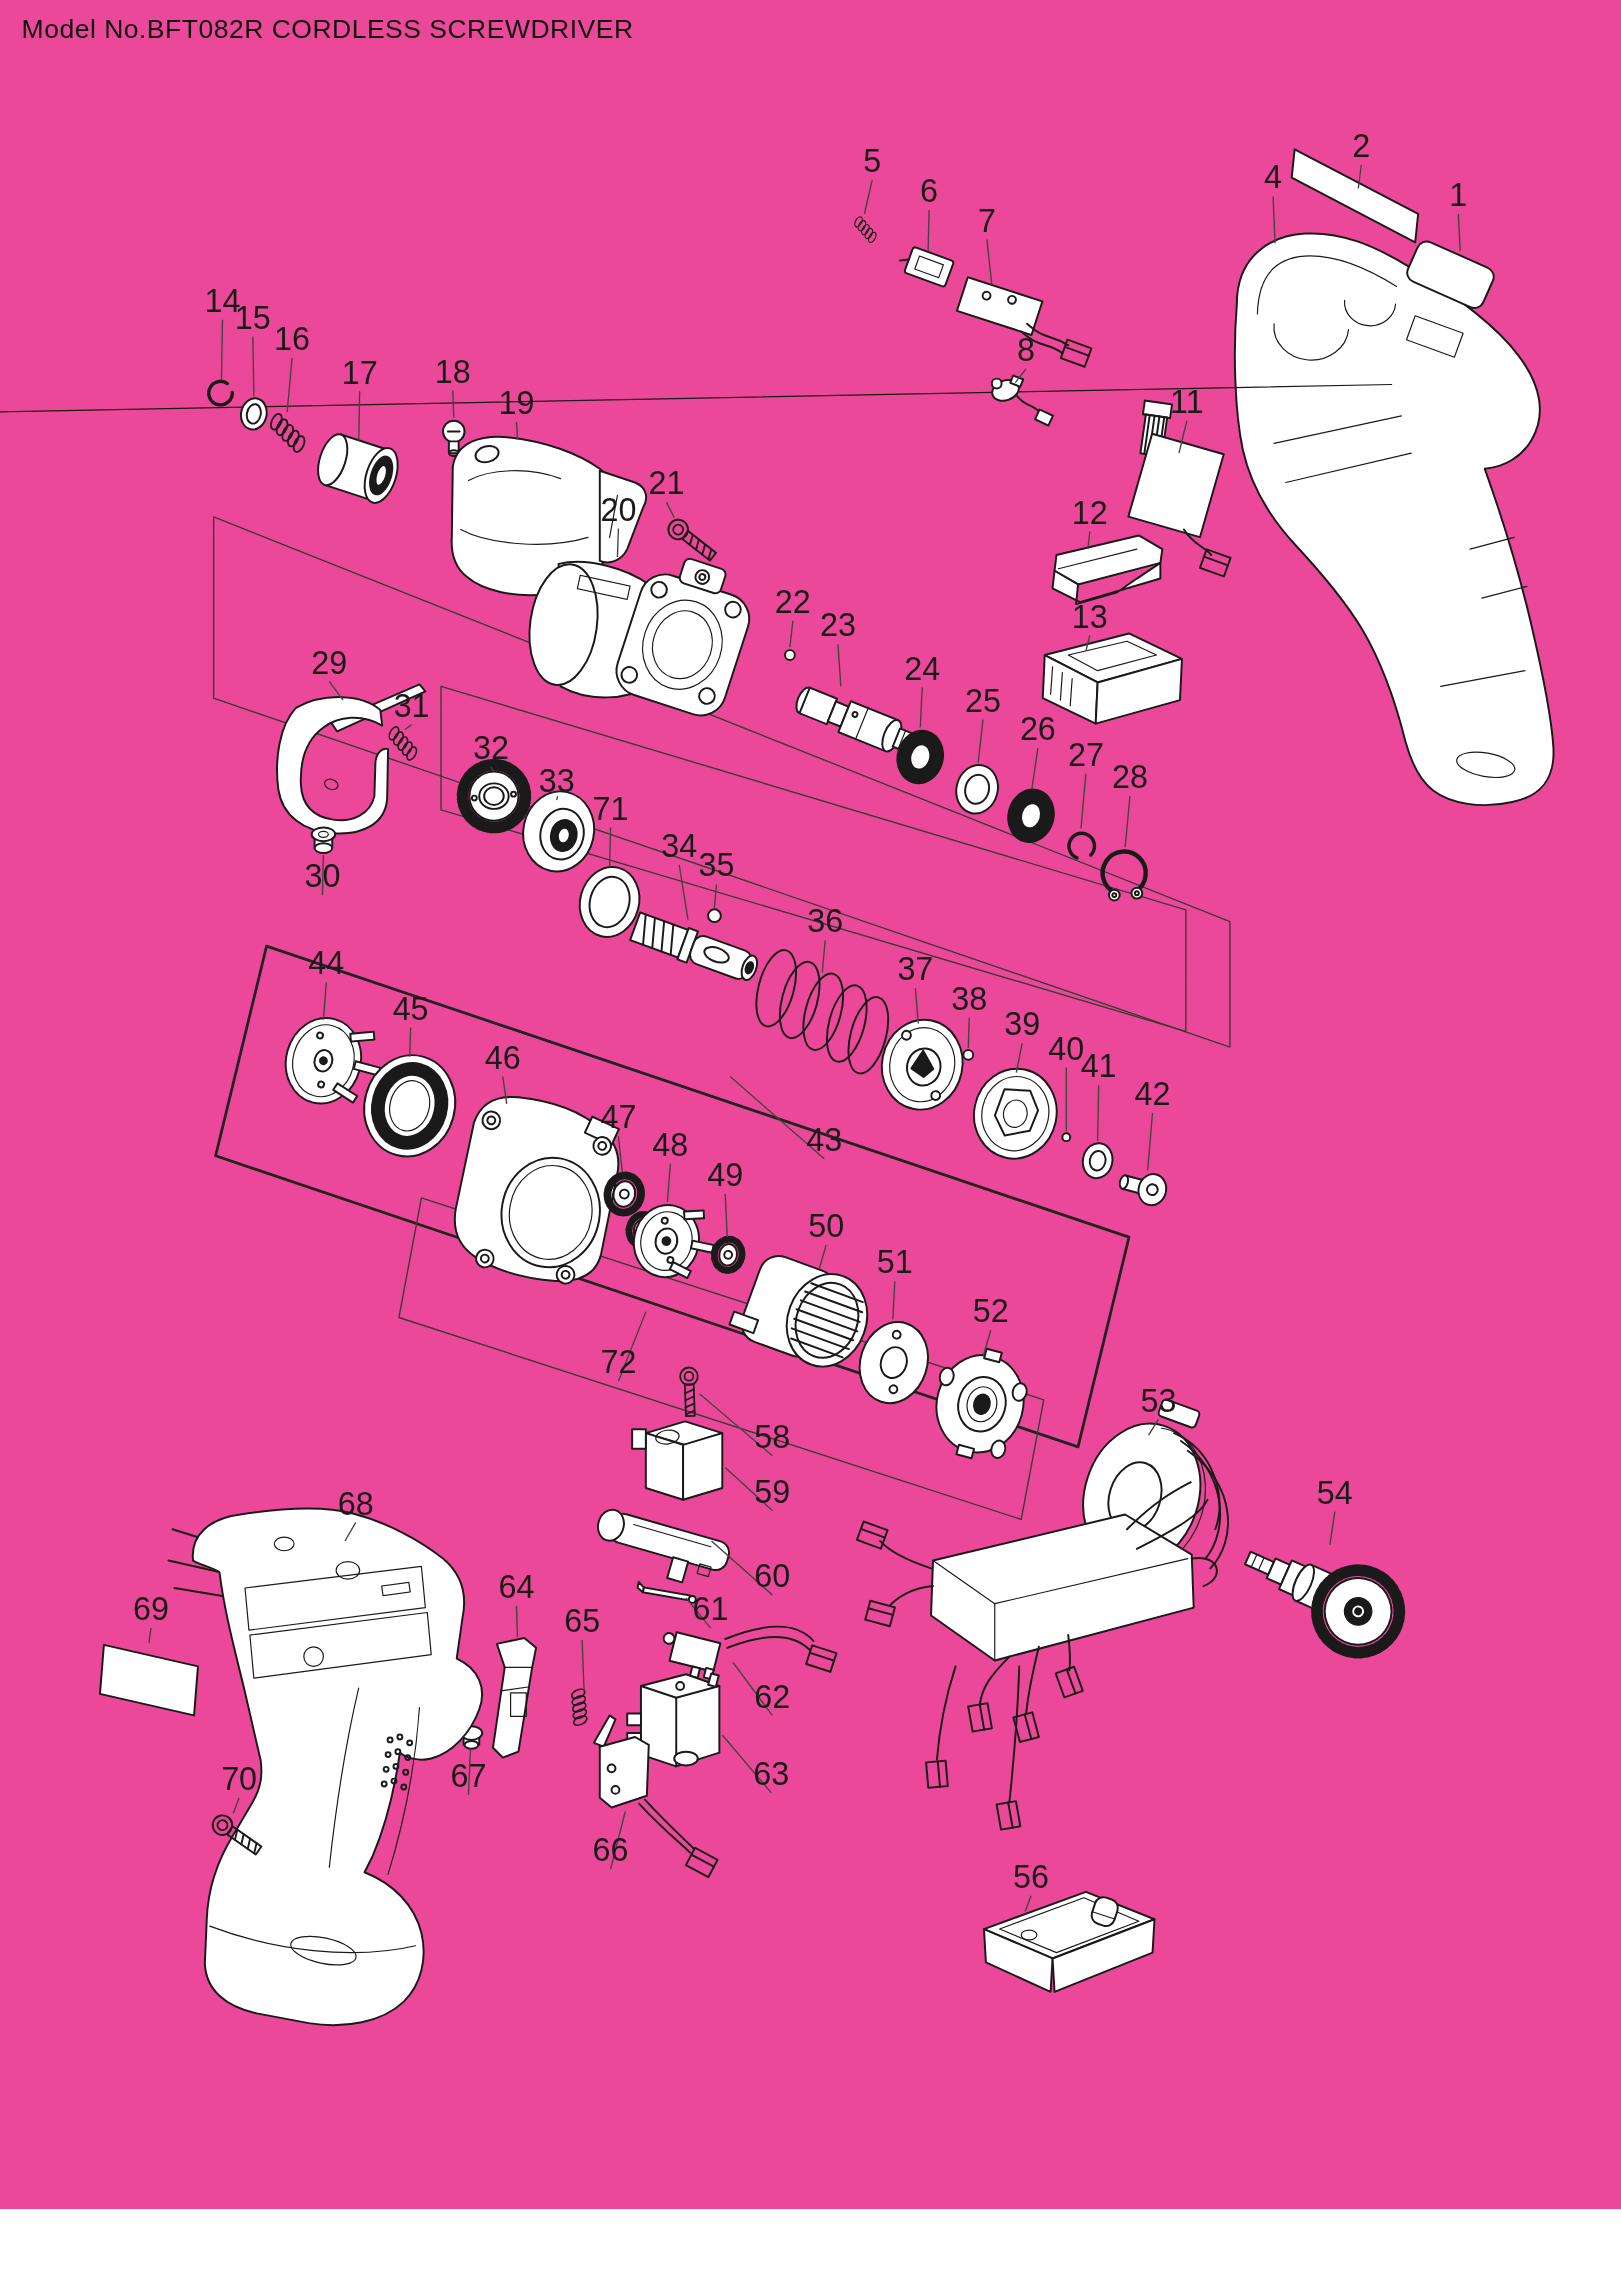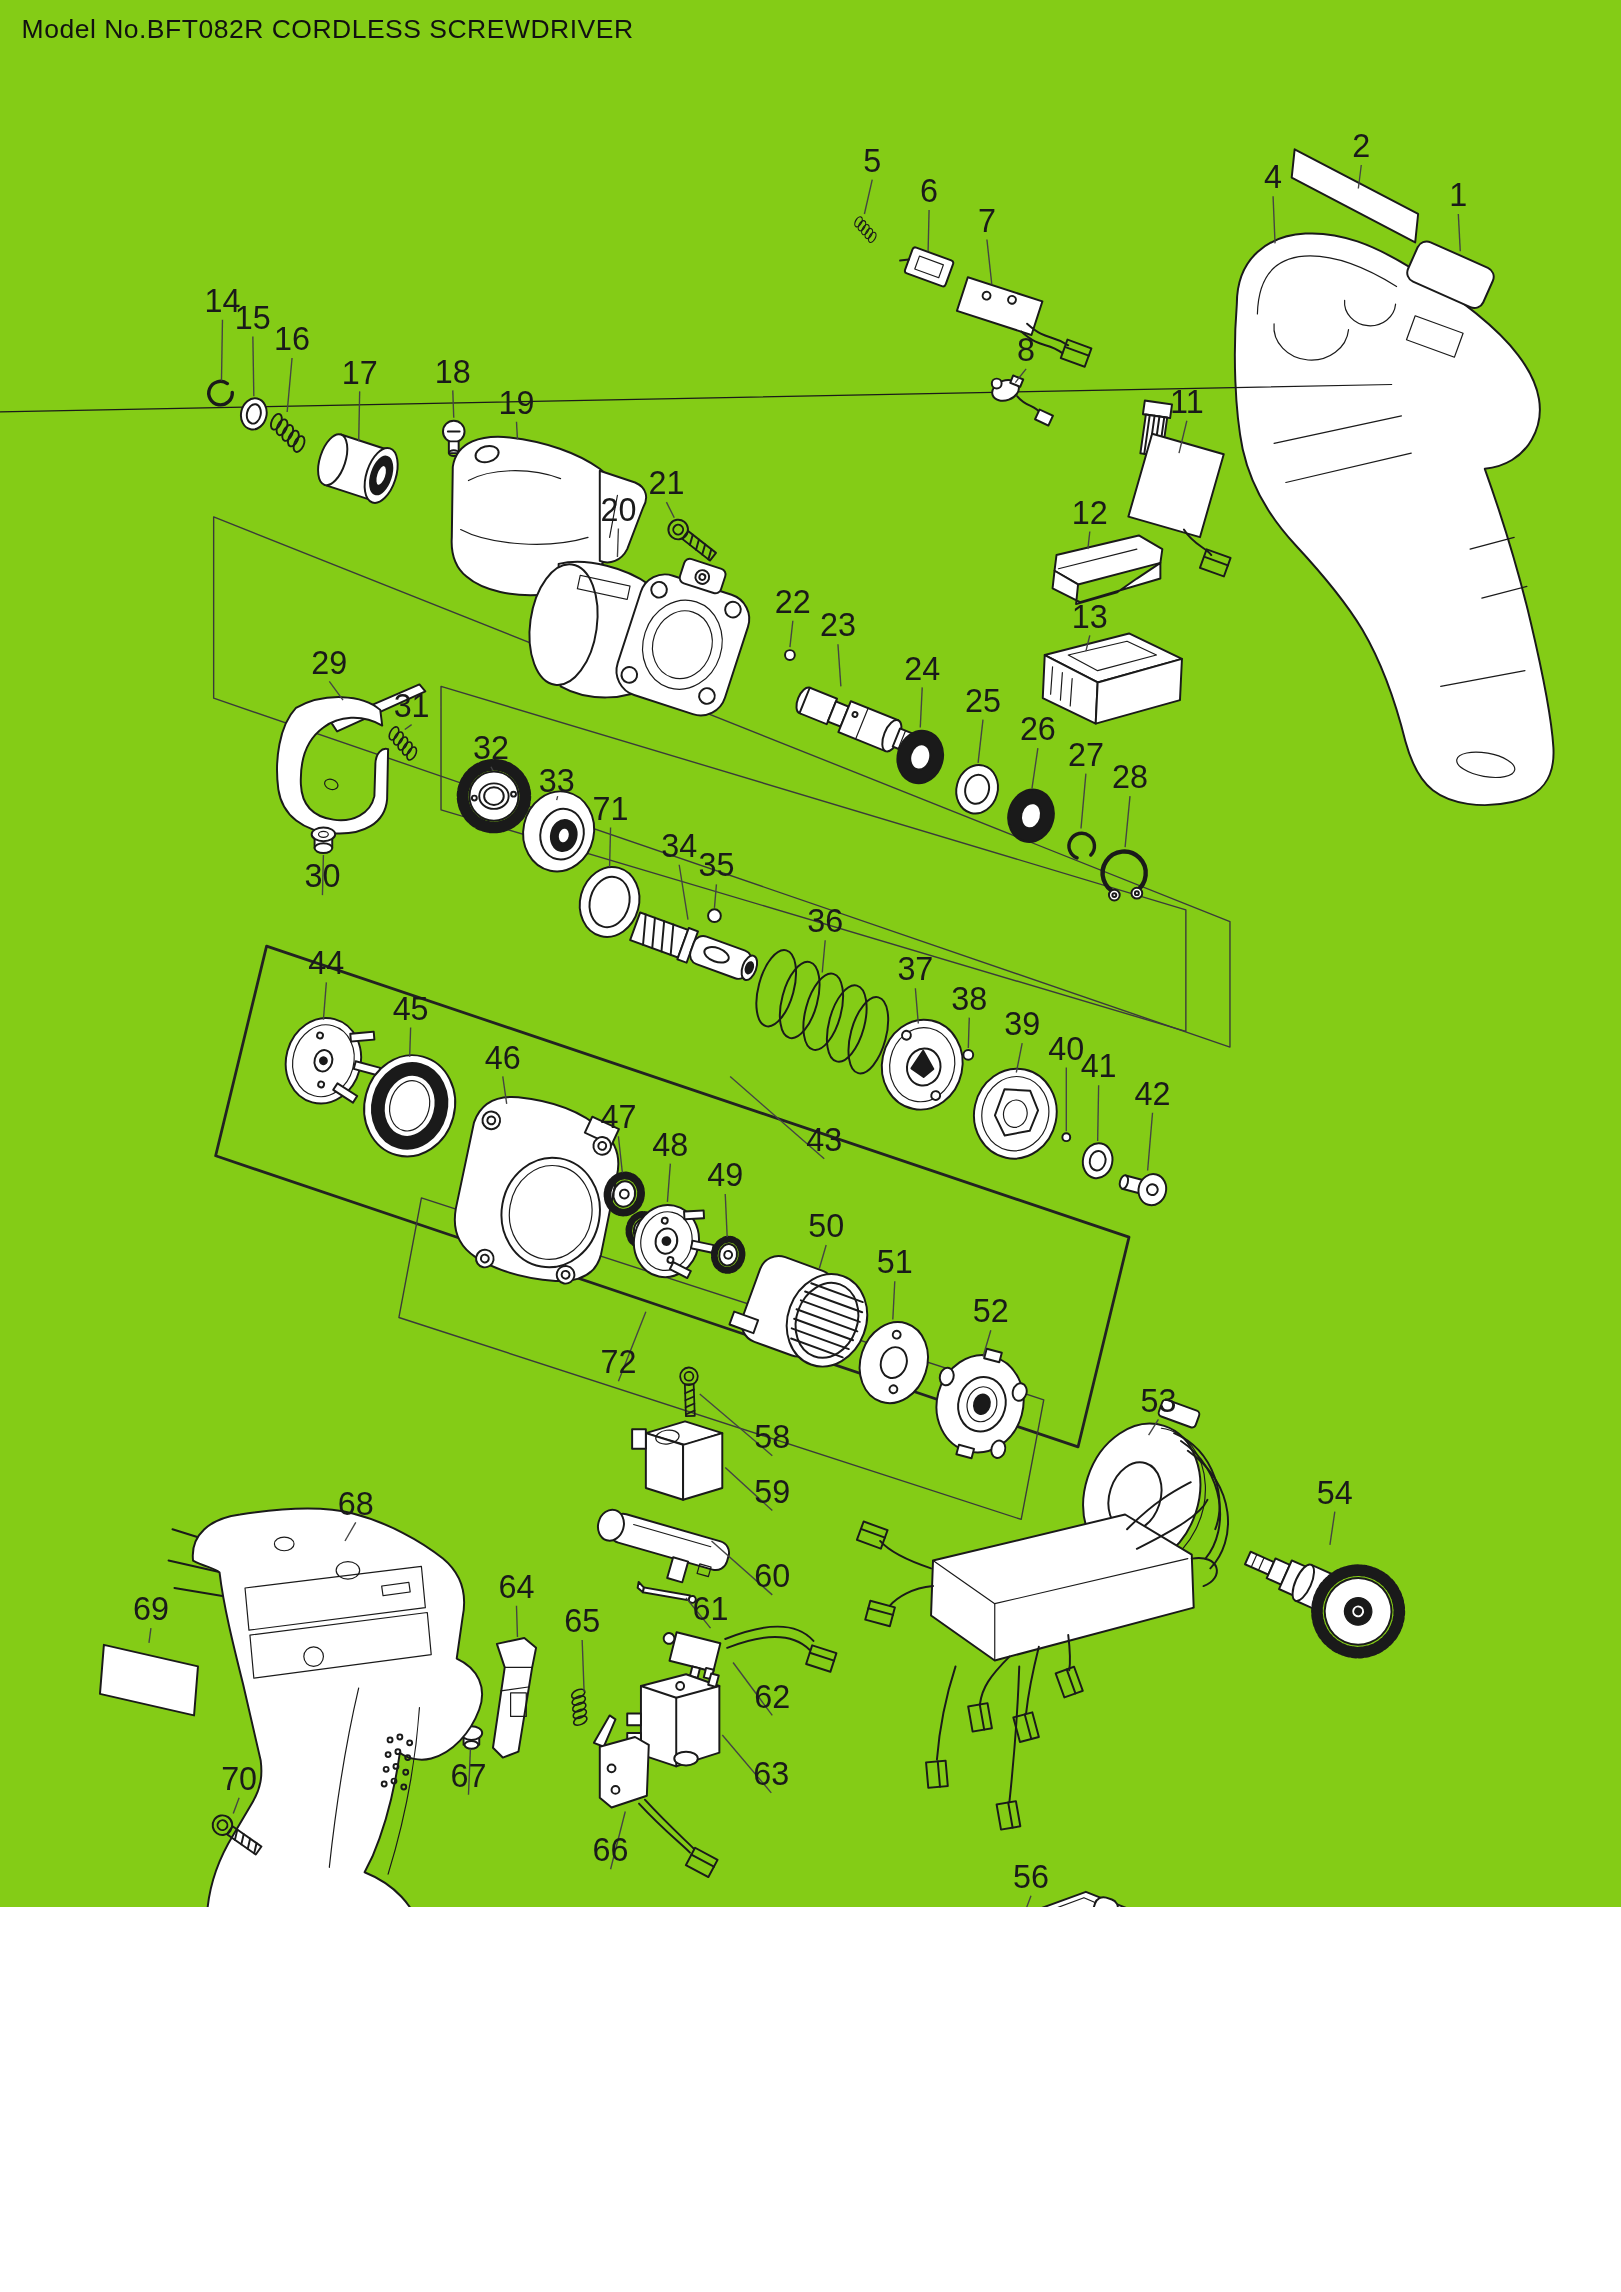--- a/index.html
+++ b/index.html
@@ -1,16 +1,16 @@
 <!DOCTYPE html>
 <html><head>
 <meta charset="utf-8">
 <style>
   html,body{margin:0;padding:0;background:#fff}
-  .stage{position:relative;width:1621px;height:1907px;background:#84cc16;overflow:hidden;
+  .stage{position:relative;width:1621px;height:2209px;background:#ec4899;overflow:hidden;
          font-family:"Liberation Sans",sans-serif}
   .title{position:absolute;left:21.6px;top:13.7px;font-size:26.5px;color:#111;letter-spacing:0.5px;white-space:nowrap}
   svg.diagram{position:absolute;left:0;top:0;width:1621px;height:2293px}
   #parts *{stroke:#1a1a1a;stroke-width:2;fill:none;stroke-linejoin:round;stroke-linecap:round}
   #parts .wf{fill:#ffffff}
   #parts .dk{fill:#1a1a1a}
   #parts .th{stroke-width:1.2}
   #parts .tk{stroke-width:3.5}
   #parts .teeth{stroke-dasharray:3.5,2.8}
   .frA{fill:none;stroke:#3a3a3a;stroke-width:1.4;stroke-linejoin:round}

